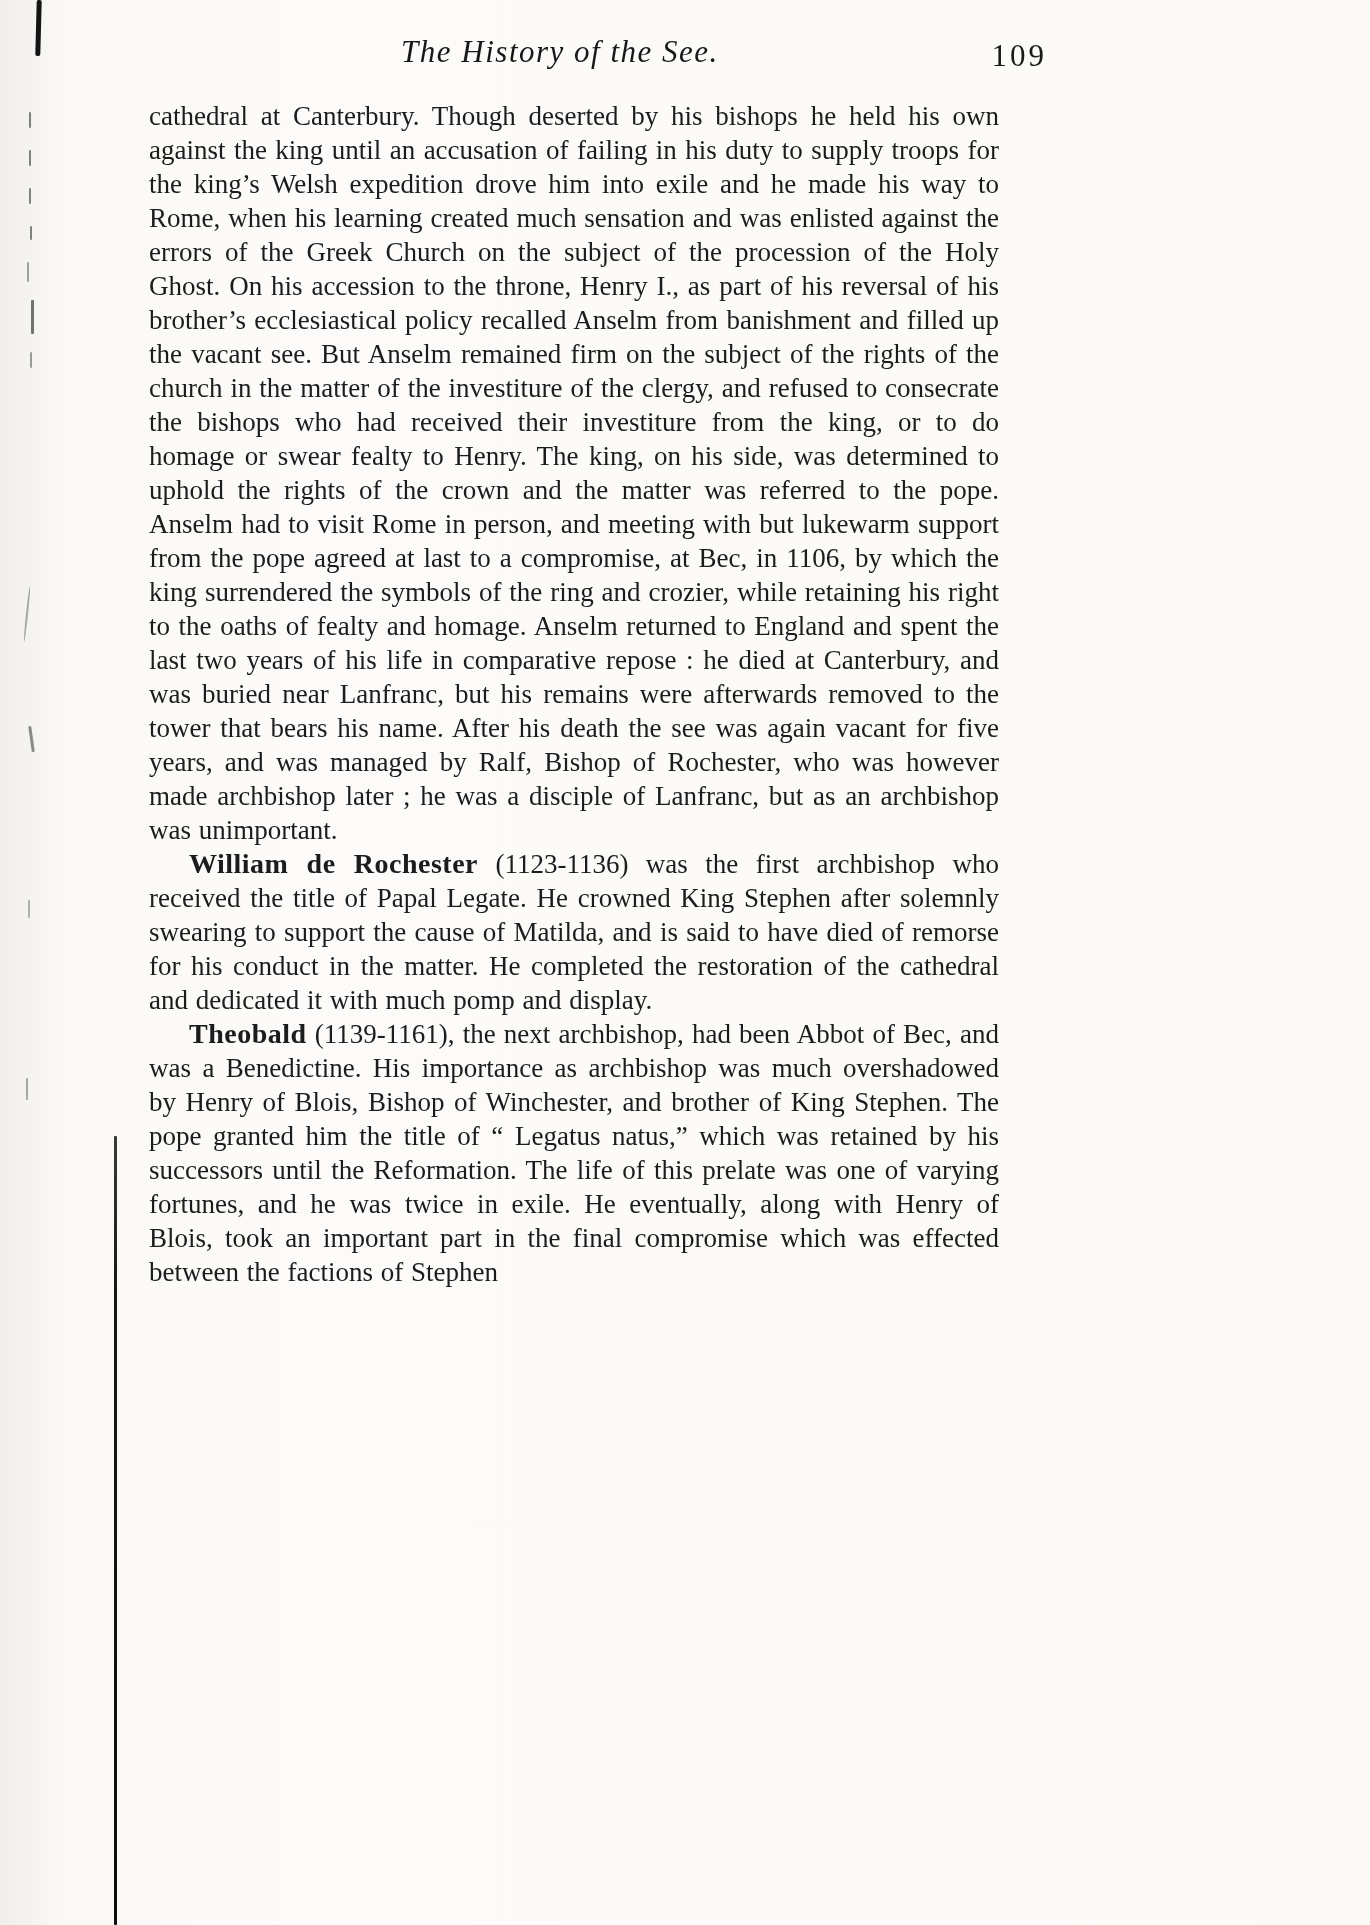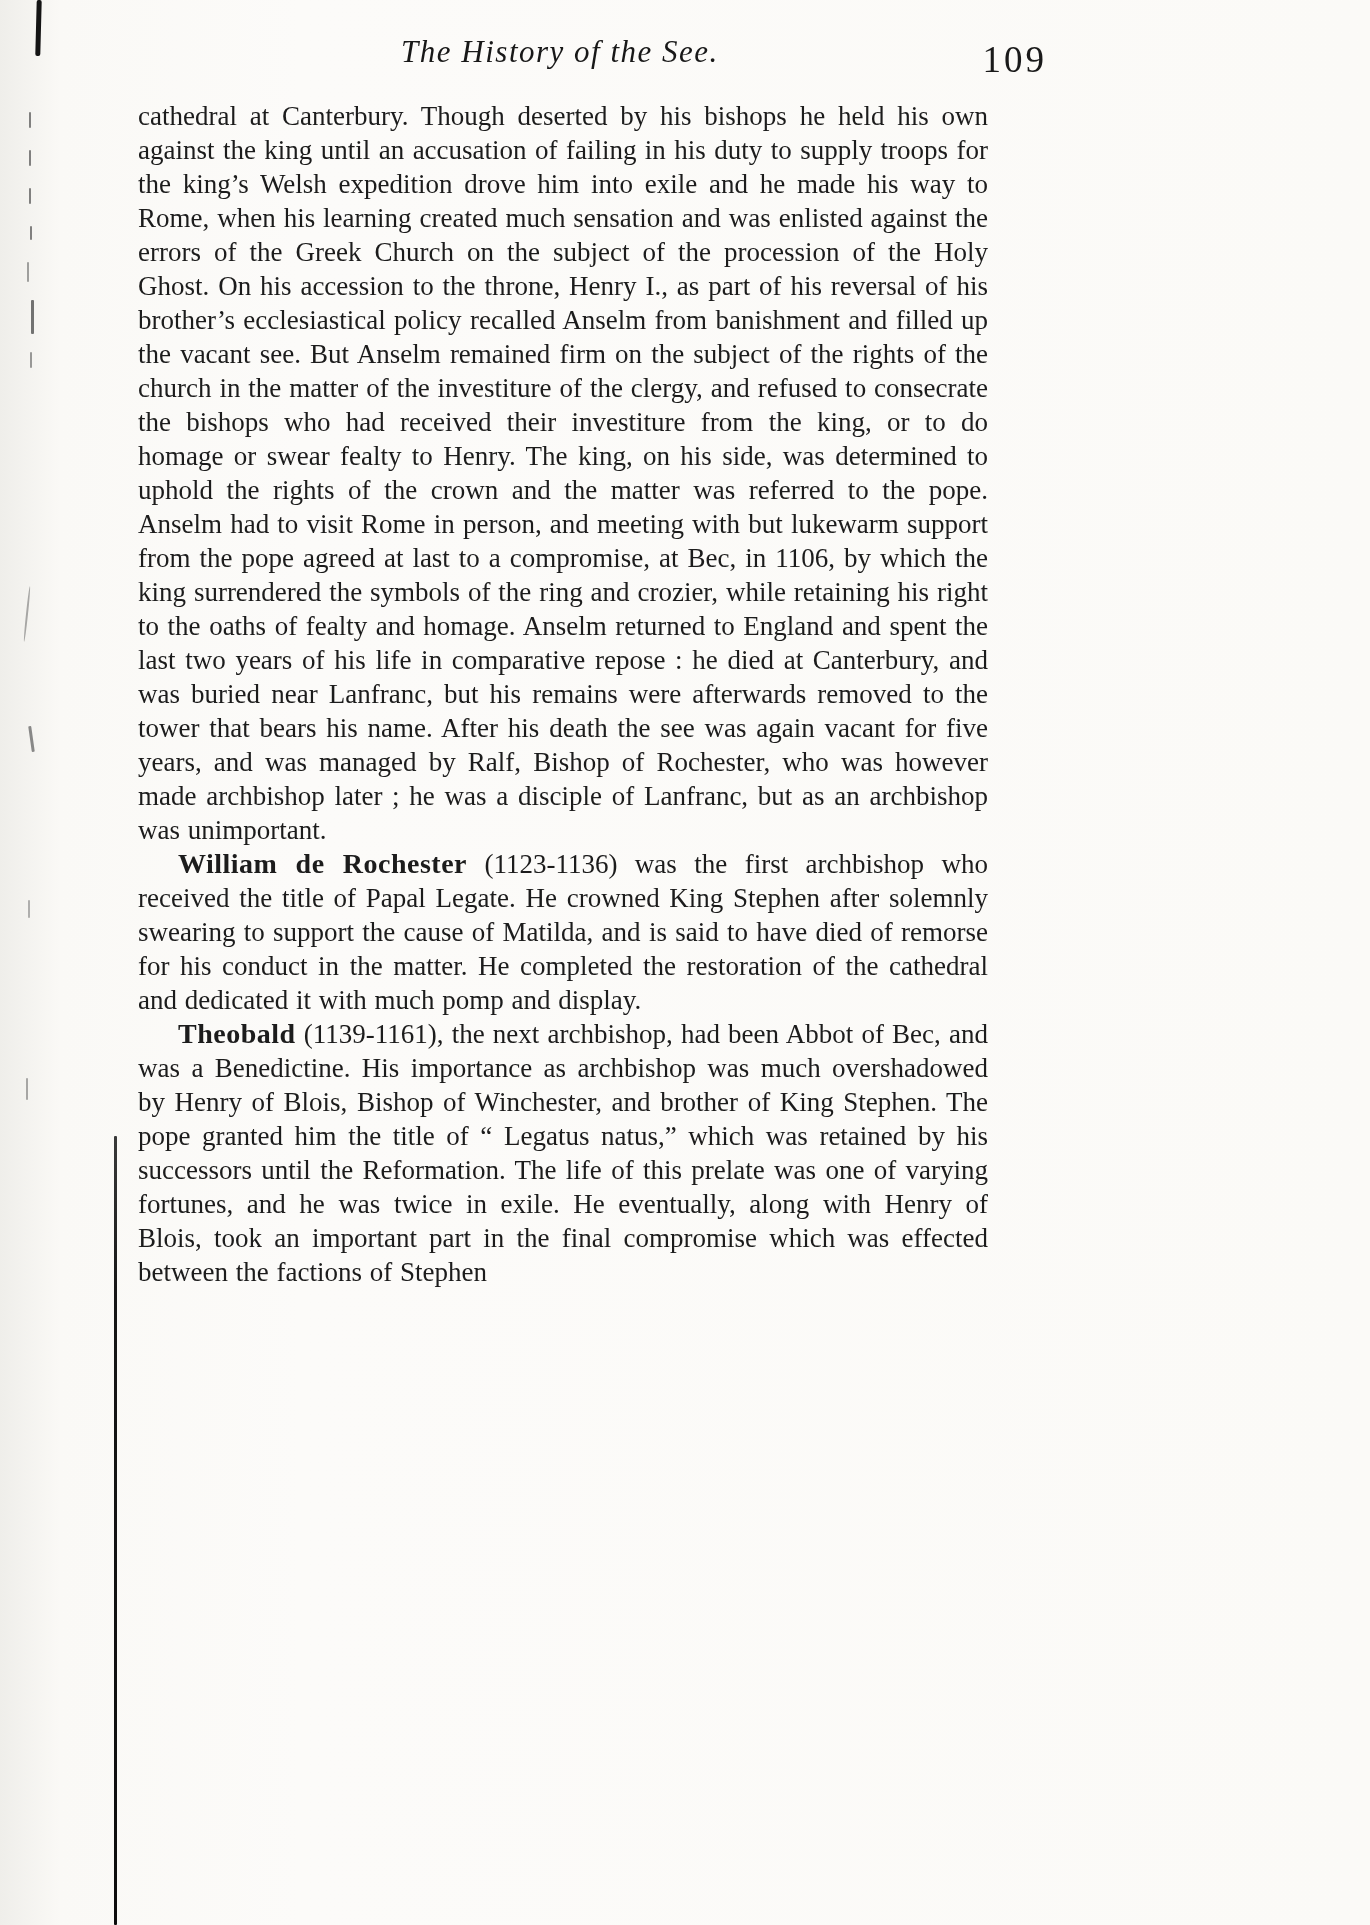--- a/index.html
+++ b/index.html
@@ -32,30 +32,30 @@
     text-align: center;
     font-style: italic;
     font-size: 31px;
     letter-spacing: 1.5px;
     color: #181818;
   }
   .page-number {
     position: absolute;
     top: 4px;
     right: -62px;
-    font-size: 37px;
+    font-size: 31px;
     letter-spacing: 3px;
     color: #1a1a1a;
   }
 
   
   .body-text {
     position: absolute;
     top: 99px;
-    left: 138px;
+    left: 149px;
     width: 850px;
     font-size: 27px;
     line-height: 34px;
     text-align: justify;
     word-spacing: 1px;
   }
   p.para { margin: 0; }
   p.para.indent { text-indent: 40px; }
   b.lead {
     font-weight: 700;

